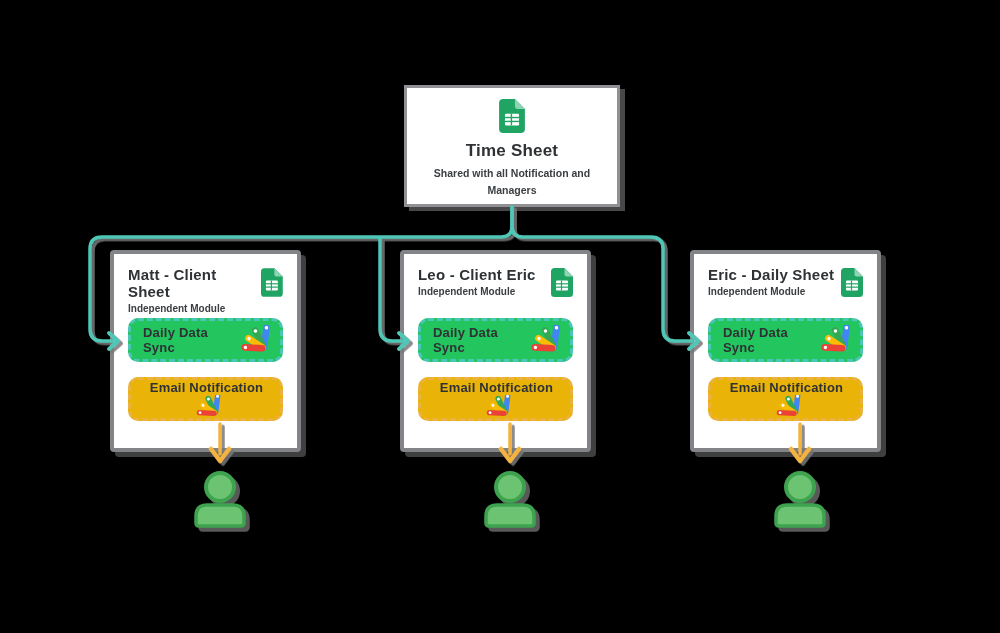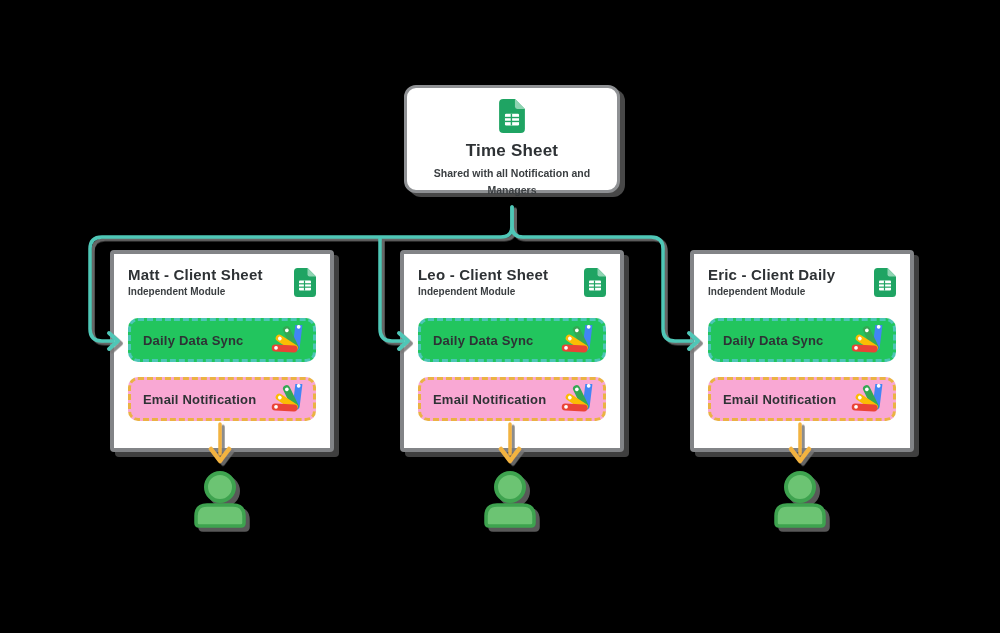--- a/index.html
+++ b/index.html
@@ -2,46 +2,46 @@
 <html><head>
 <meta charset="utf-8">
 <style>
   html,body{margin:0;padding:0;background:#000;}
   .stage{
     position:relative;width:1000px;height:633px;background:#000;
     font-family:"Liberation Sans","DejaVu Sans",sans-serif;overflow:hidden;
   }
   
   .root-box{
-    position:absolute;left:404px;top:85px;width:216px;height:108px;
-    background:#fff;border:3px solid #8f9194;border-radius:12px;
+    position:absolute;left:404px;top:85px;width:216px;height:122px;
+    background:#fff;border:3px solid #8f9194;border-radius:0;
     box-shadow:5px 4px 0 rgba(110,110,110,.65);
     box-sizing:border-box;text-align:center;
   }
   .root-box .sheet-icon{margin-top:11px;}
   .root-title{font-size:17px;font-weight:bold;color:#2e3235;margin-top:4px;letter-spacing:.2px;}
   .root-sub{font-size:10.5px;font-weight:bold;color:#3a3e41;line-height:1.65;margin:4px auto 0;width:196px;}
   
   .client-box{
-    position:absolute;top:250px;width:224px;height:202px;
+    position:absolute;top:250px;width:191px;height:202px;
     background:#fff;border:4px solid #828487;border-radius:4px;
     box-shadow:5px 5px 0 rgba(105,105,105,.6);
     box-sizing:border-box;padding:12px 14px 0 14px;
   }
   .client-box.matt{left:110px;} .client-box.leo{left:400px;} .client-box.eric{left:690px;}
   .card-header{display:flex;justify-content:space-between;align-items:flex-start;height:38px;}
   .card-title{font-size:15px;font-weight:bold;color:#2e3235;letter-spacing:.2px;}
   .card-sub{font-size:10px;font-weight:bold;color:#3a3e41;margin-top:3px;}
   .module{
     height:44px;border-radius:10px;box-sizing:border-box;
     display:flex;align-items:center;justify-content:space-between;
     padding:0 10px 0 12px;margin-top:15px;
   }
   .module.sync{margin-top:14px;background:#22c55e;border:3px dashed #4cc6b6;}
-  .module.email{background:#f9a8d4;border:3px dashed #ebb243;}
+  .module.email{background:#eab308;border:3px dashed #ebb243;flex-direction:column;}
   .module-label{font-size:13px;font-weight:bold;color:#2e3235;letter-spacing:.2px;}
   
   .connectors{position:absolute;left:0;top:0;pointer-events:none;}
   .person{position:absolute;top:470px;width:52px;height:58px;filter:drop-shadow(4px 4px 0 rgba(110,110,110,.8));}
   .person.matt{left:194px;} .person.leo{left:484px;} .person.eric{left:774px;}
 </style>
 </head>
 <body>
 
 <svg width="0" height="0" style="position:absolute">
@@ -110,21 +110,21 @@
       <span class="module-label">Email Notification</span>
       <svg width="36" height="30" viewBox="0 0 46 38">
           <use href="#apps-script-def"></use>
         </svg>
     </div>
   </div>
 
   <div class="client-box leo">
     <div class="card-header">
       <div>
-        <div class="card-title">Leo - Client Sheet</div>
+        <div class="card-title">Leo - Client Eric</div>
         <div class="card-sub">Independent Module</div>
       </div>
       <svg width="22" height="29" viewBox="0 0 44 58" style="margin-top:2px">
           <use href="#sheets-icon-def"></use>
         </svg>
     </div>
     <div class="module sync">
       <span class="module-label">Daily Data Sync</span>
       <svg width="36" height="30" viewBox="0 0 46 38">
           <use href="#apps-script-def"></use>
@@ -134,21 +134,21 @@
       <span class="module-label">Email Notification</span>
       <svg width="36" height="30" viewBox="0 0 46 38">
           <use href="#apps-script-def"></use>
         </svg>
     </div>
   </div>
 
   <div class="client-box eric">
     <div class="card-header">
       <div>
-        <div class="card-title">Eric - Client Daily</div>
+        <div class="card-title">Eric - Daily Sheet</div>
         <div class="card-sub">Independent Module</div>
       </div>
       <svg width="22" height="29" viewBox="0 0 44 58" style="margin-top:2px">
           <use href="#sheets-icon-def"></use>
         </svg>
     </div>
     <div class="module sync">
       <span class="module-label">Daily Data Sync</span>
       <svg width="36" height="30" viewBox="0 0 46 38">
           <use href="#apps-script-def"></use>

